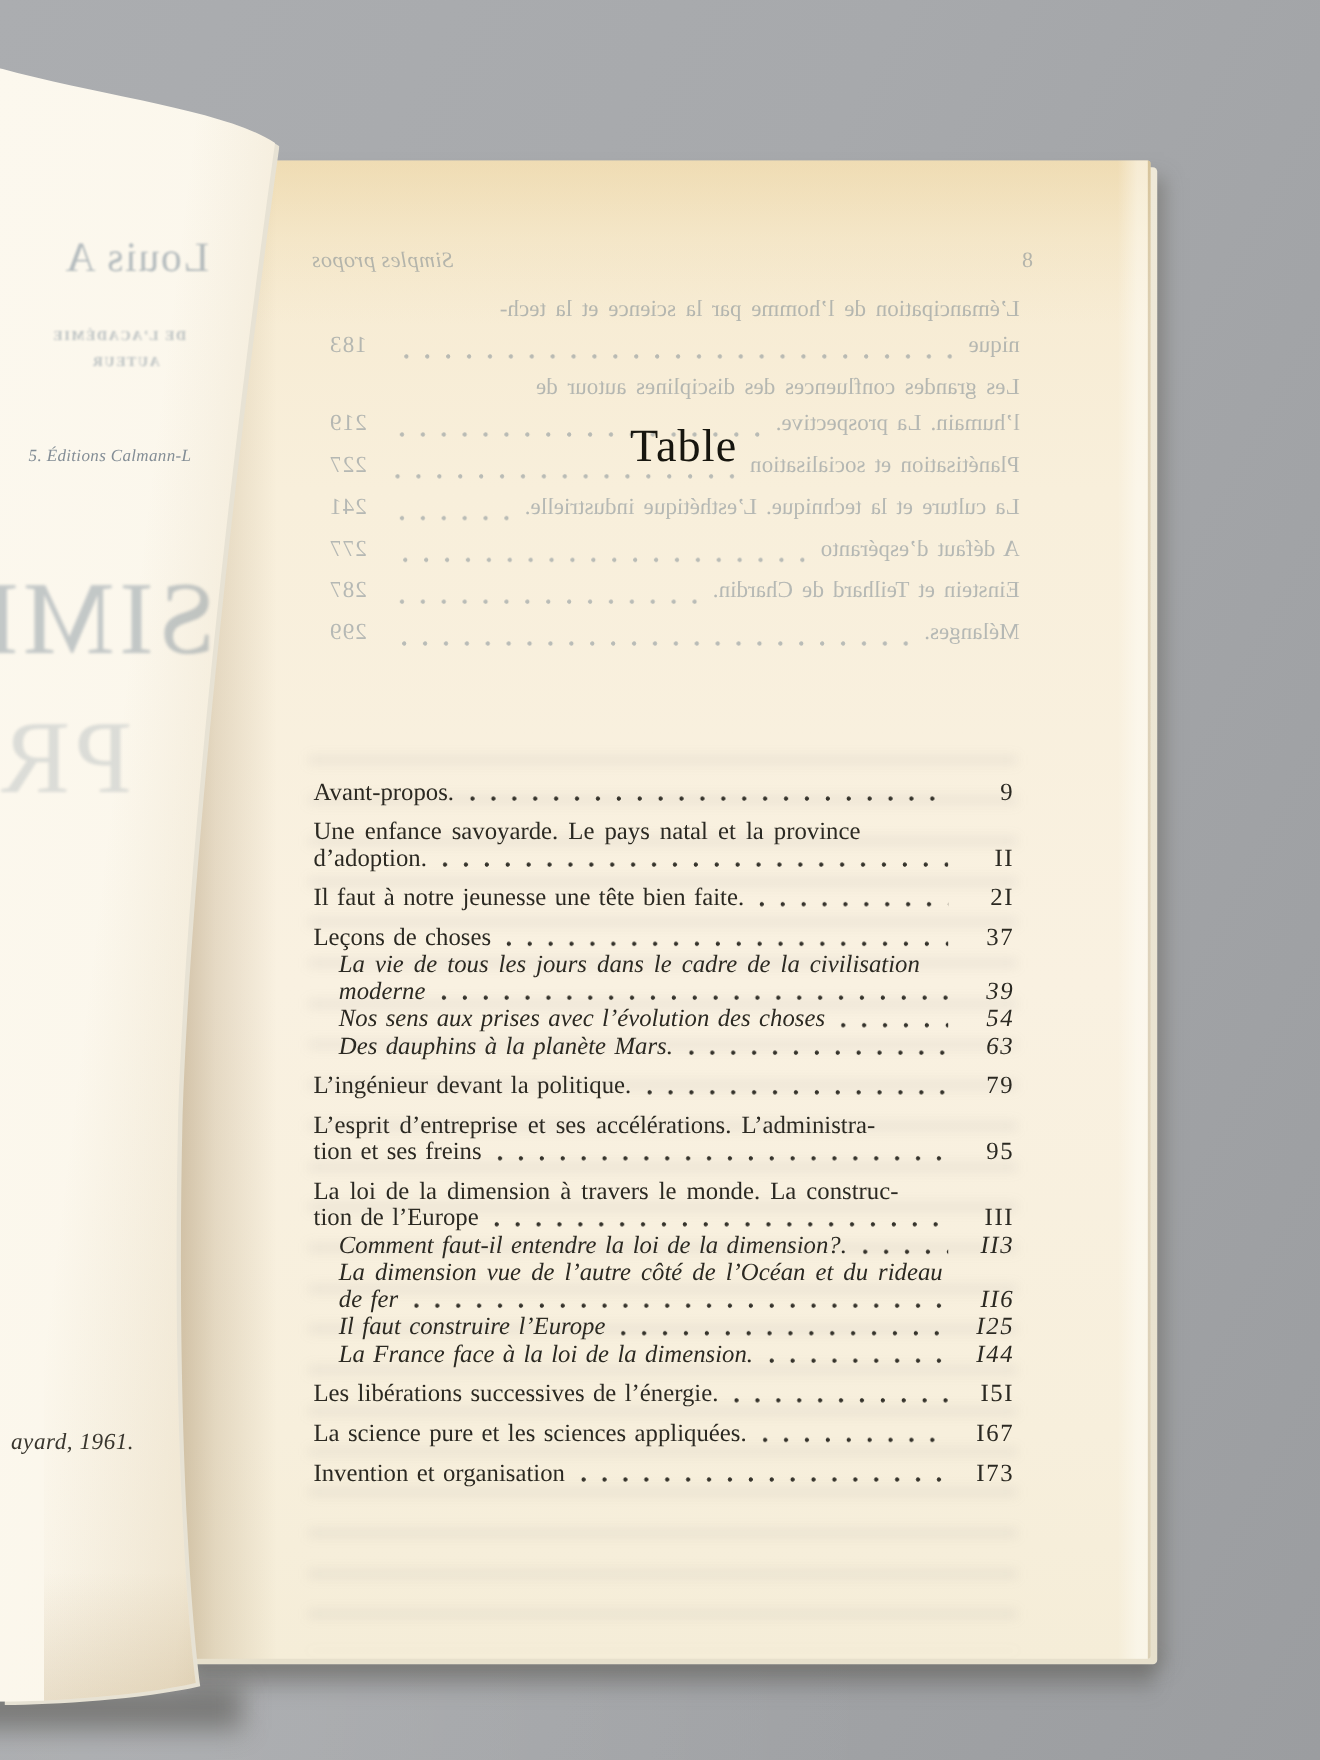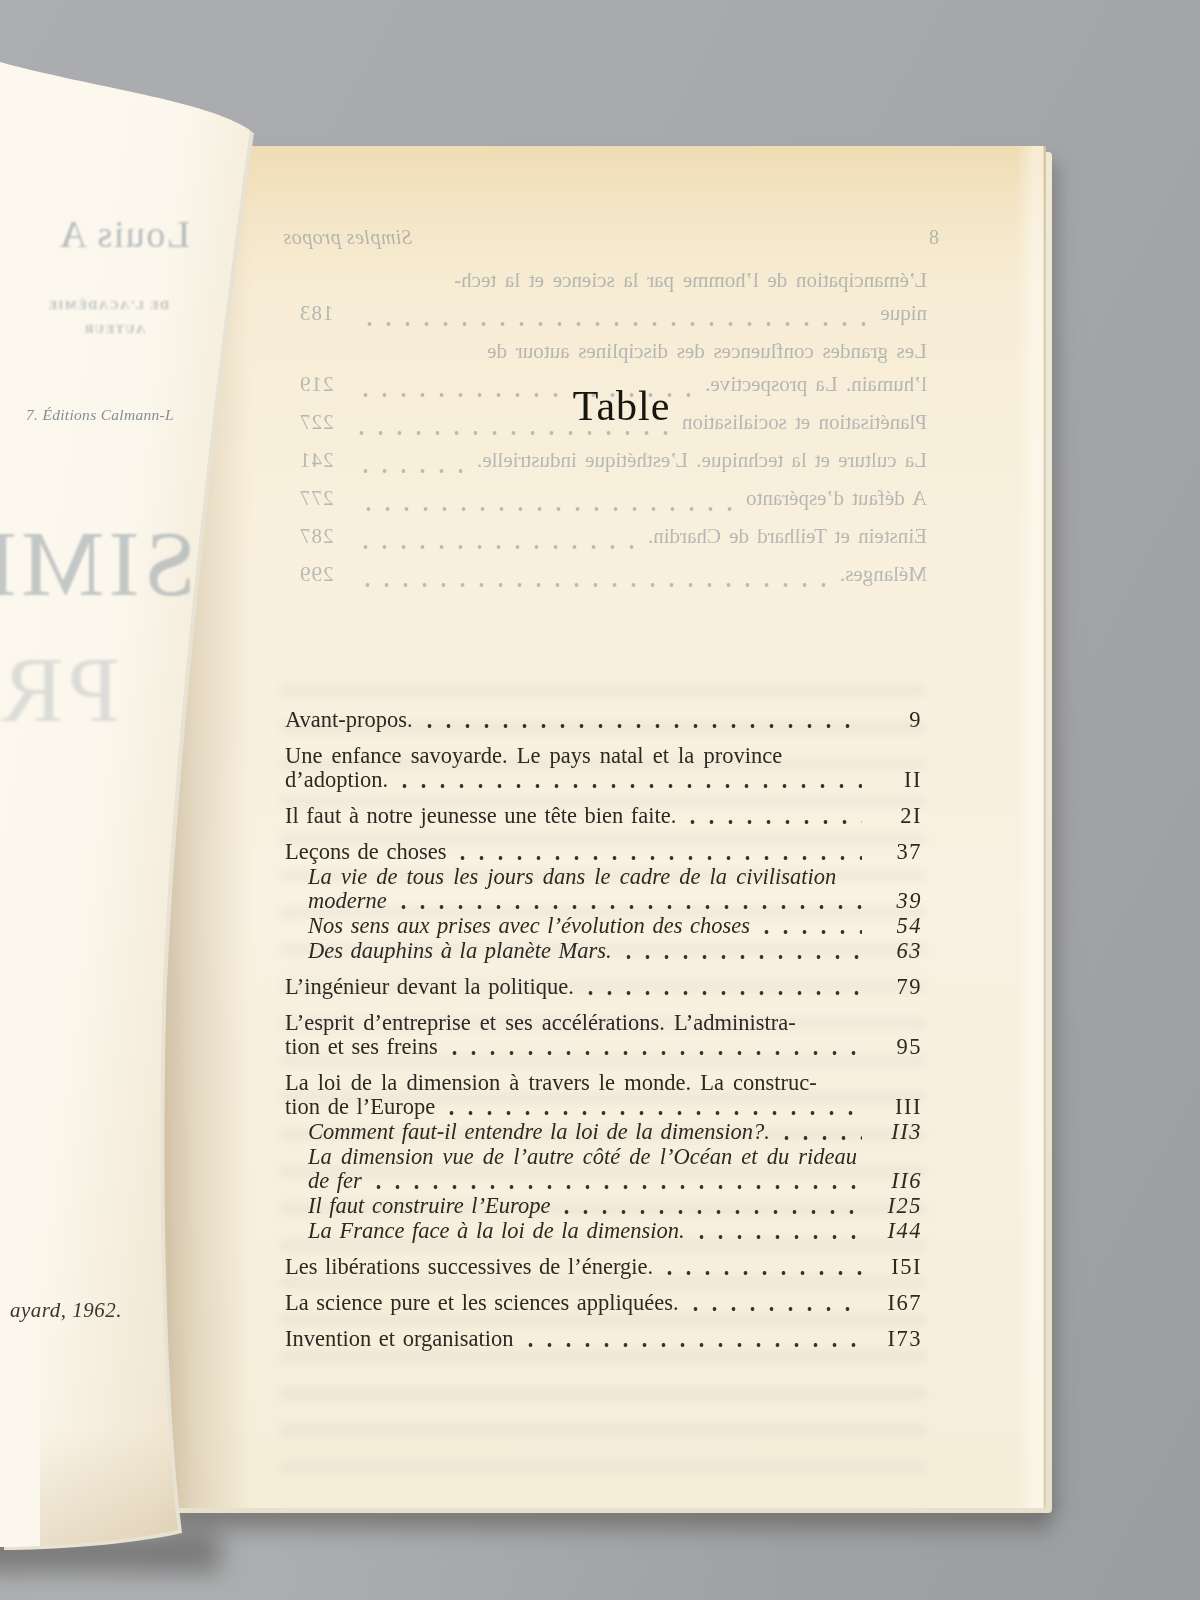--- a/index.html
+++ b/index.html
@@ -290,18 +290,18 @@
         </div>
       </div>
   </div>
 
   <div class="leaf-edge"></div>
   <div class="left-leaf">
     <div class="leaf-shade"></div>
     <span class="bl author mirror">Louis A</span>
     <span class="bl caps1 mirror">DE L’ACADÉMIE</span>
     <span class="bl caps2 mirror">AUTEUR</span>
-    <span class="editions">7. Éditions Calmann-L</span>
+    <span class="editions">5. Éditions Calmann-L</span>
     <span class="bl big t1 mirror">SIMP</span>
     <span class="bl big t2 mirror">PRO</span>
-    <span class="imprint">ayard, 1962.</span>
+    <span class="imprint">ayard, 1961.</span>
   </div>
 </div>
 
 </body></html>

